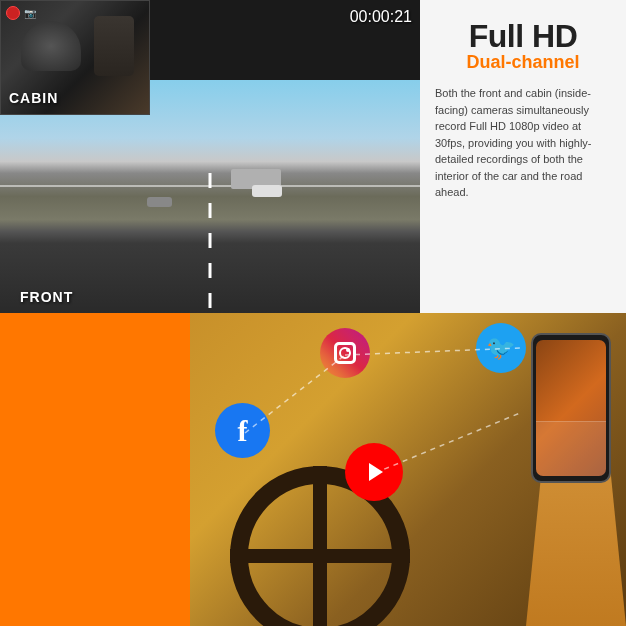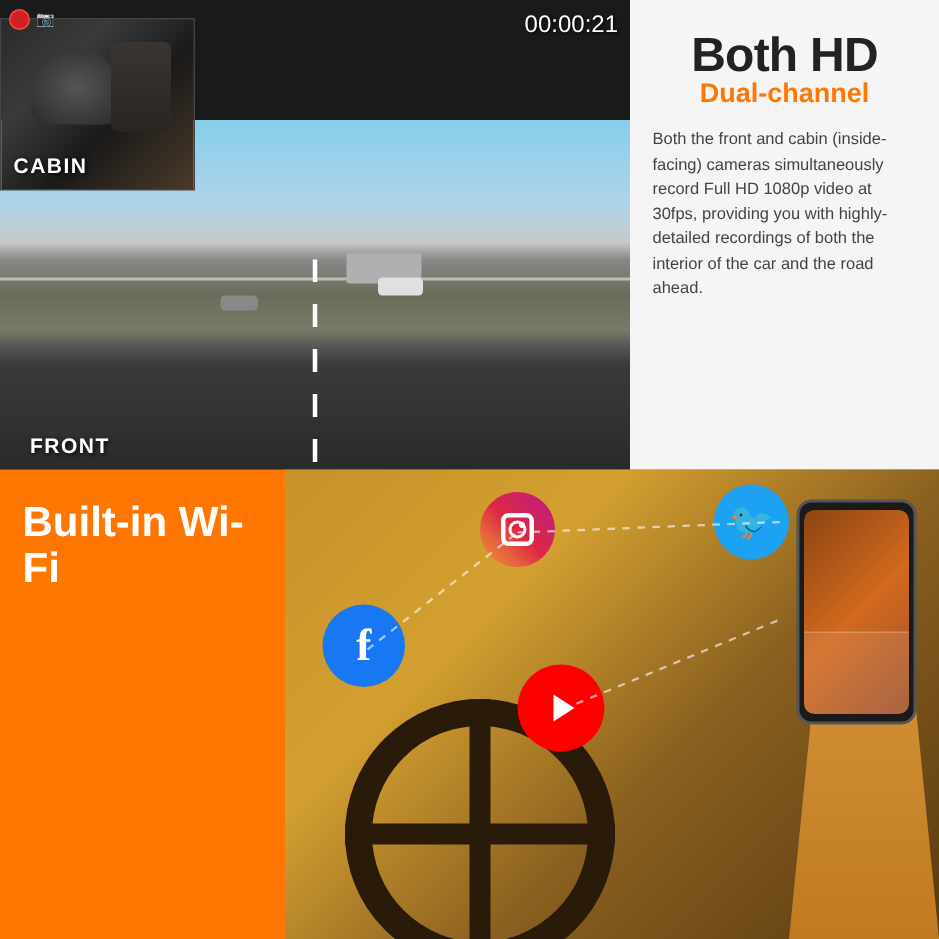--- a/index.html
+++ b/index.html
@@ -26,23 +26,23 @@
     }
 
     .camera-panel {
       position: relative;
       background: #1a1a1a;
       overflow: hidden;
     }
 
     .cabin-view {
       position: absolute;
-      top: 12px;
+      top: 0;
       left: 0;
-      width: 130px;
+      width: 150px;
       height: 115px;
       background: linear-gradient(135deg, #2a2a2a 0%, #3a3a3a 30%, #1a1a1a 60%, #4a3a2a 100%);
       border: 1px solid #444;
       z-index: 2;
     }
 
     .cabin-view::before {
       content: '';
       position: absolute;
       top: 20px;
@@ -501,31 +501,30 @@
       <div class="front-view">
         <div class="truck1"></div>
         <div class="car1"></div>
         <div class="car2"></div>
       </div>
 
       <div class="front-label">FRONT</div>
     </div>
 
     <div class="info-panel">
-      <div class="full-hd-title">Both HD</div>
+      <div class="full-hd-title">Full HD</div>
       <div class="dual-channel">Dual-channel</div>
       <div class="info-text">Both the front and cabin (inside-facing) cameras simultaneously record Full HD 1080p video at 30fps, providing you with highly-detailed recordings of both the interior of the car and the road ahead.</div>
     </div>
 
   </div>
 
   <div class="bottom-half">
 
     <div class="wifi-panel">
-      <div class="wifi-title">Built-in Wi-Fi</div>
     </div>
 
     <div class="driving-scene">
 
       <div class="steering-wheel"></div>
 
       <div class="social-icons-container">
 
         <svg class="dashed-lines" viewBox="0 0 436 313" xmlns="http://www.w3.org/2000/svg">
           <line x1="55" y1="120" x2="155" y2="42" stroke="white" stroke-width="1.5" stroke-dasharray="5,5" opacity="0.6"></line>

